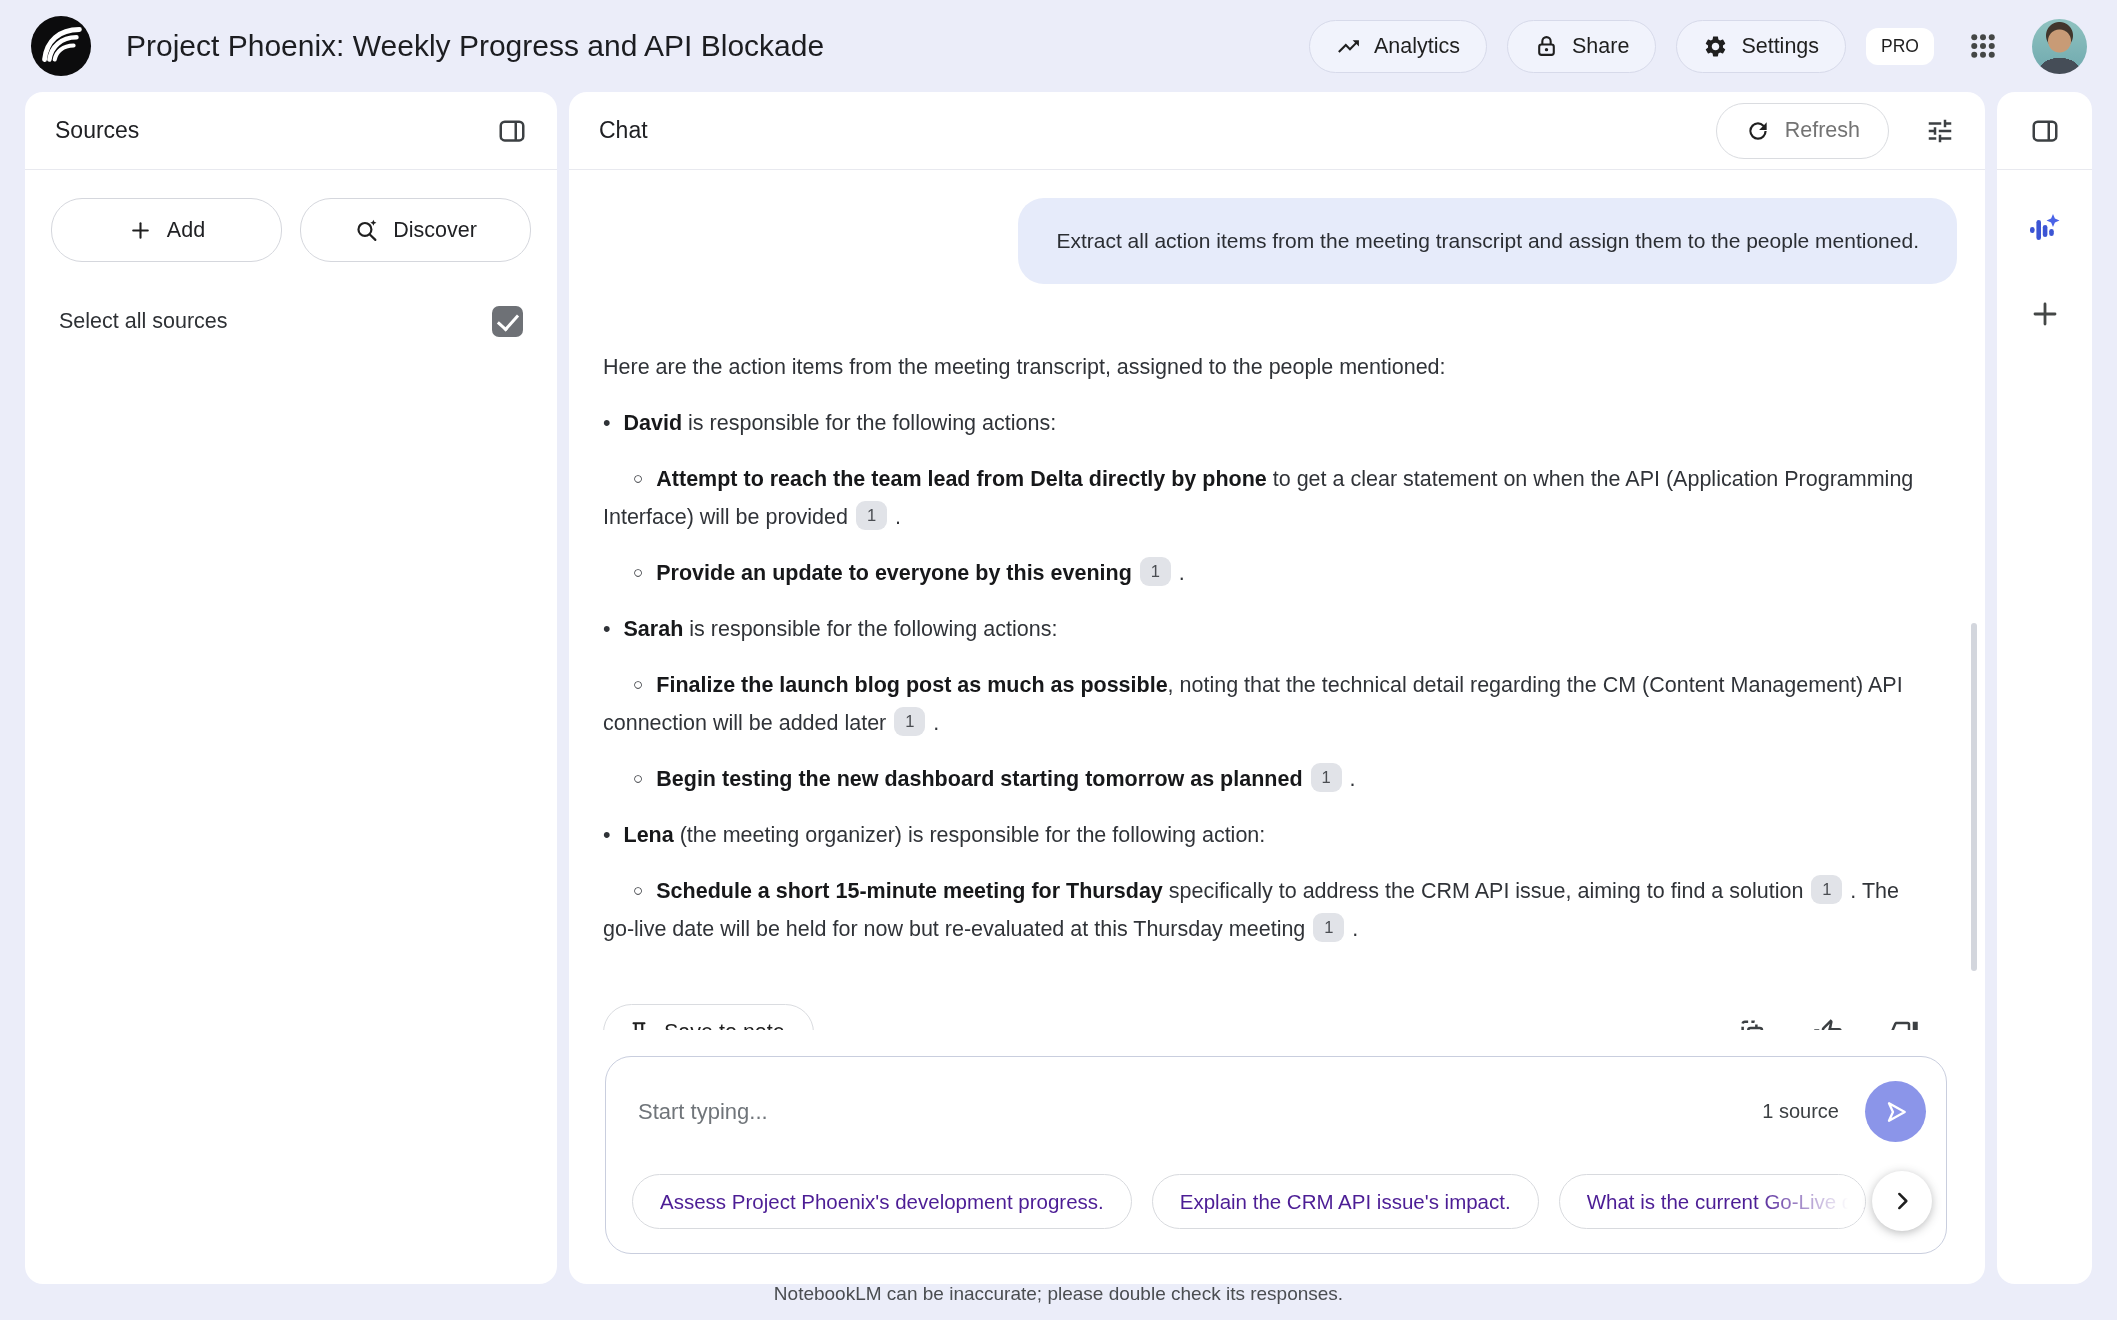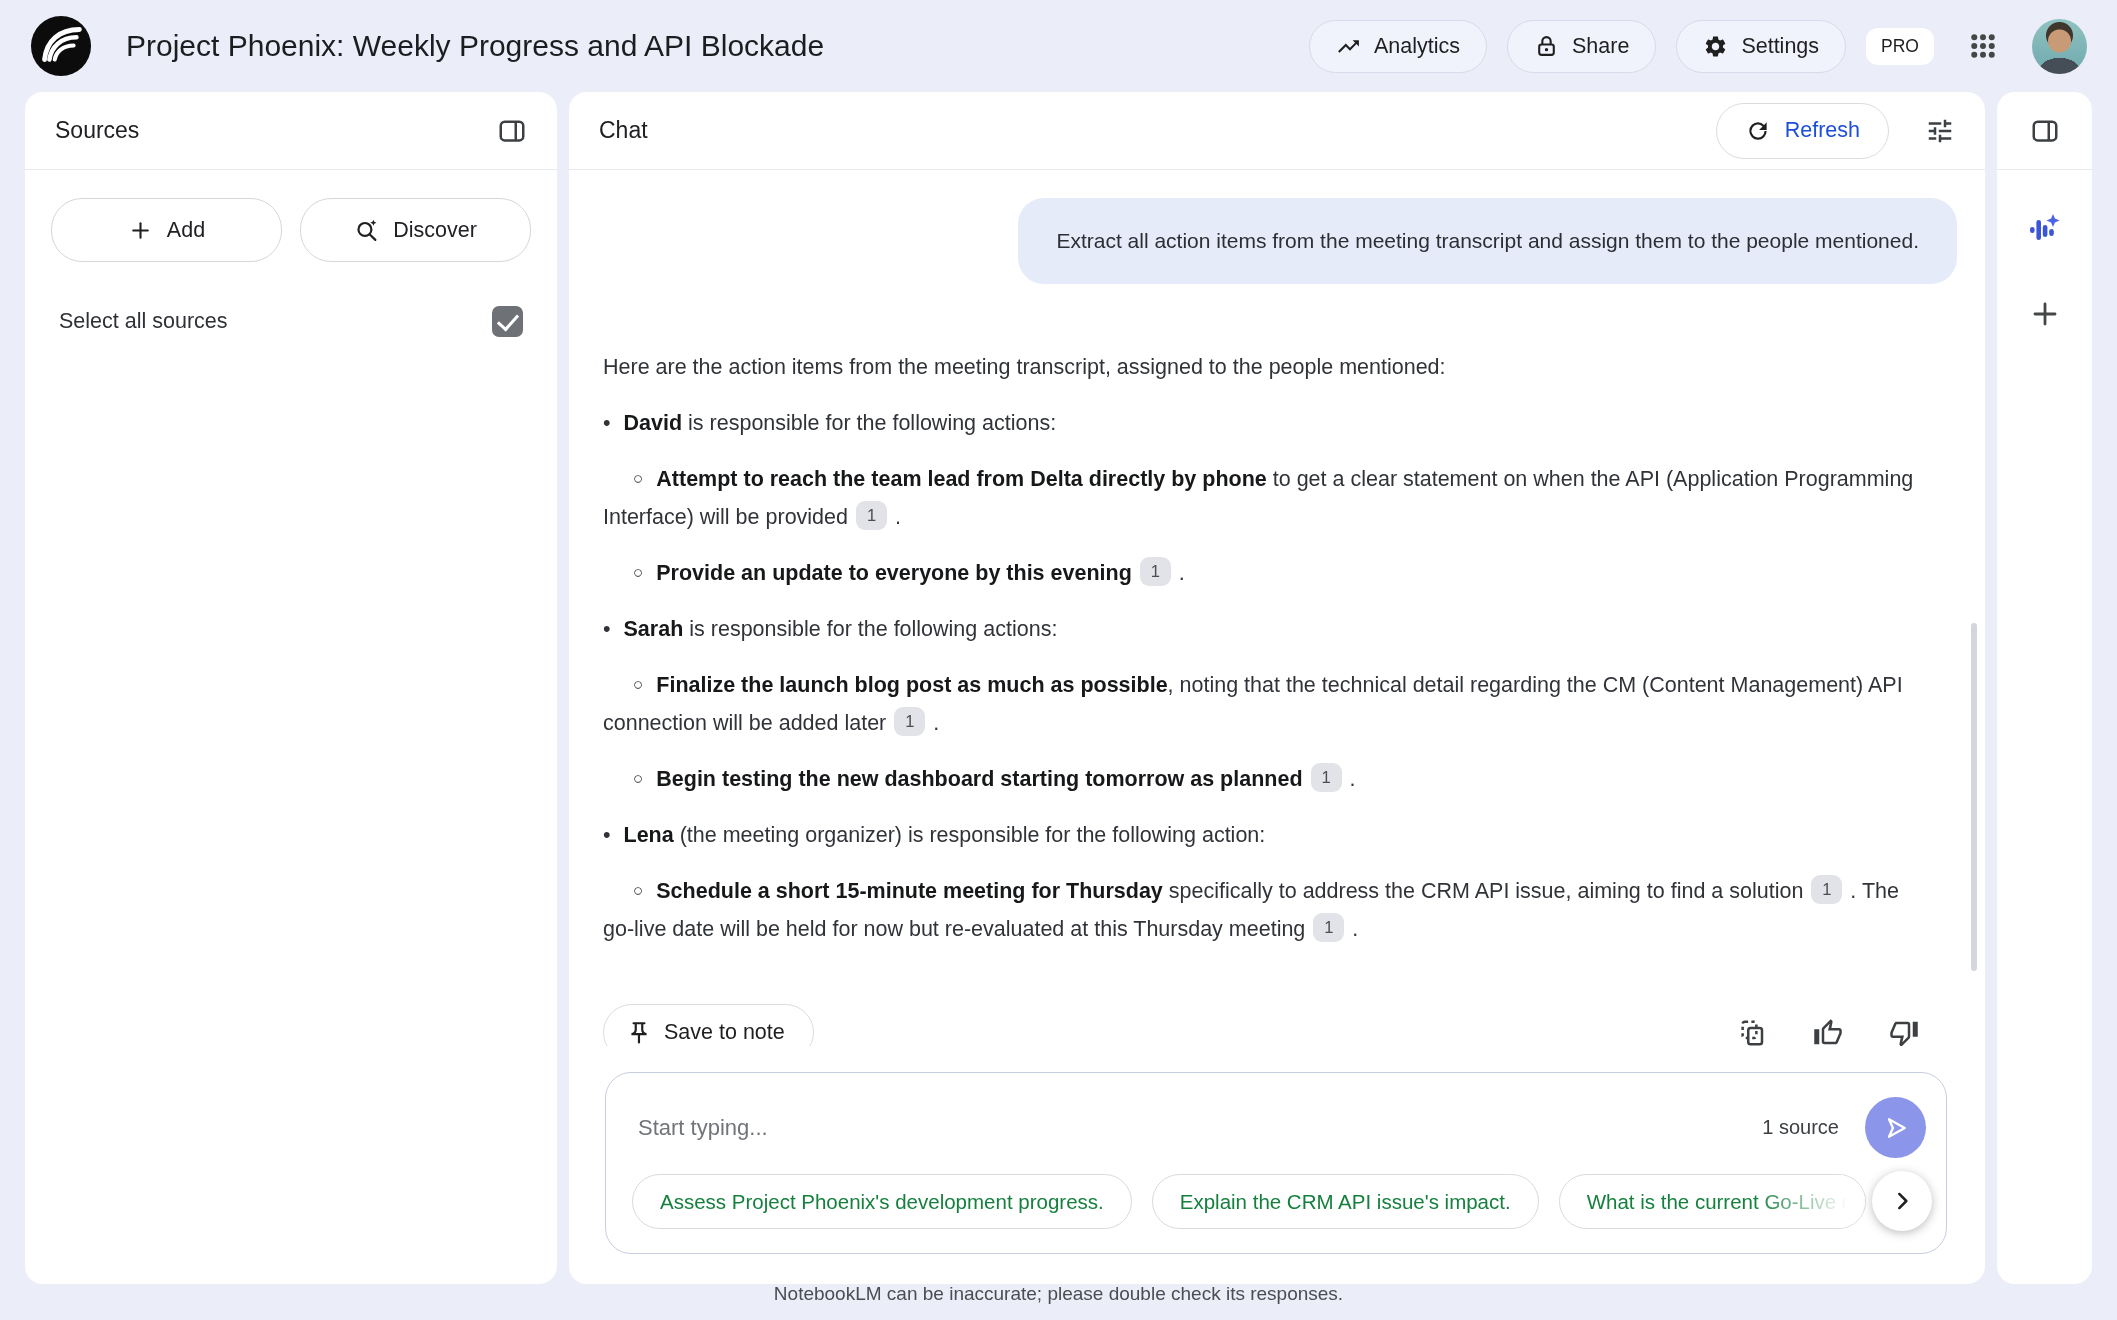--- a/index.html
+++ b/index.html
@@ -65,21 +65,21 @@
   .audio-bars i:nth-child(1){ height:13px; background:#6d9bf2; }
   .audio-bars i:nth-child(2){ height:28px; background:#4a7ff0; }
   .audio-bars i:nth-child(3){ height:13px; background:#9ab9f7; }
   .source-name { flex:1; font-size:21.5px; color:#1f1f1f; white-space:nowrap; overflow:hidden; }
 
   
   .chat-panel { flex:1; display:flex; flex-direction:column; position:relative; min-width:0; }
   .chat-header-right { display:flex; align-items:center; }
   .refresh-btn { height:56px; border-radius:28px; border:1px solid #dadce0; background:#fff;
     display:flex; align-items:center; gap:14px; padding:0 28px; font-size:21.5px;
-    color:#1d4ed8; cursor:pointer; }
+    color:#737373; cursor:pointer; }
   .refresh-btn svg { width:26px; height:26px; }
   .tune-btn { margin-left:36px; }
   .tune-btn svg { width:30px; height:30px; }
 
   .chat-body { flex:1; padding:28px 28px 0 34px; overflow:hidden; position:relative; }
   .user-bubble { margin-left:auto; width:fit-content; max-width:1200px; background:#e6ebfa;
     border-radius:26px; padding:31px 38px; font-size:21px; color:#2b2e33;
     white-space:nowrap; }
   .response { margin-top:64px; font-size:21.5px; line-height:38px; color:#303338;
     padding-right:24px; }
@@ -108,22 +108,22 @@
     position:relative; background:#fff; }
   .input-row { display:flex; align-items:center; padding:24px 20px 6px 32px; }
   .chat-input { flex:1; font-size:22px; color:#70757a; cursor:text; }
   .source-count { font-size:20px; color:#3c4043; margin-right:26px; white-space:nowrap; }
   .send-btn { width:61px; height:61px; border-radius:50%; background:#8b95e9; border:none;
     display:flex; align-items:center; justify-content:center; cursor:pointer; flex:none; }
   .send-btn svg { width:28px; height:28px; }
   .chips-row { display:flex; gap:20px; padding:10px 26px 24px 26px; align-items:center;
     overflow:hidden; }
   .chip { height:55px; border:1px solid #d8dade; border-radius:28px; padding:0 27px;
-    display:flex; align-items:center; font-size:20.5px; color:#15803d; white-space:nowrap;
-    background:#fff; flex:none; cursor:pointer; }
+    display:flex; align-items:center; font-size:20.5px; color:#4c1d95; white-space:nowrap;
+    background:#fff; flex:none; cursor:pointer;margin-top:16px; }
   .chip.truncated { max-width:352px; overflow:hidden; position:relative; padding-right:0; }
   .chip.truncated::after { content:""; position:absolute; right:0; top:0; bottom:0; width:110px;
     background:linear-gradient(to right, rgba(255,255,255,0), #ffffff 85%); }
   .chips-scroll-btn { position:absolute; right:14px; bottom:22px; width:60px; height:60px;
     border-radius:50%; background:#fff; border:none; cursor:pointer;
     box-shadow:0 2px 10px rgba(60,64,67,0.35); display:flex; align-items:center;
     justify-content:center; }
   .chips-scroll-btn svg { width:26px; height:26px; }
 
   

